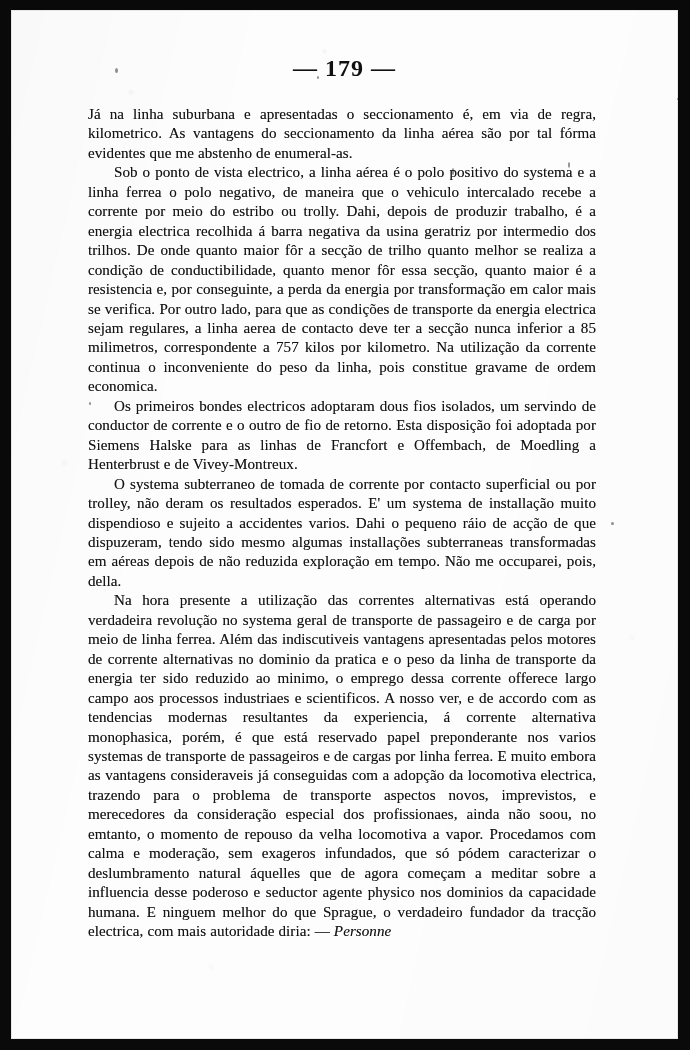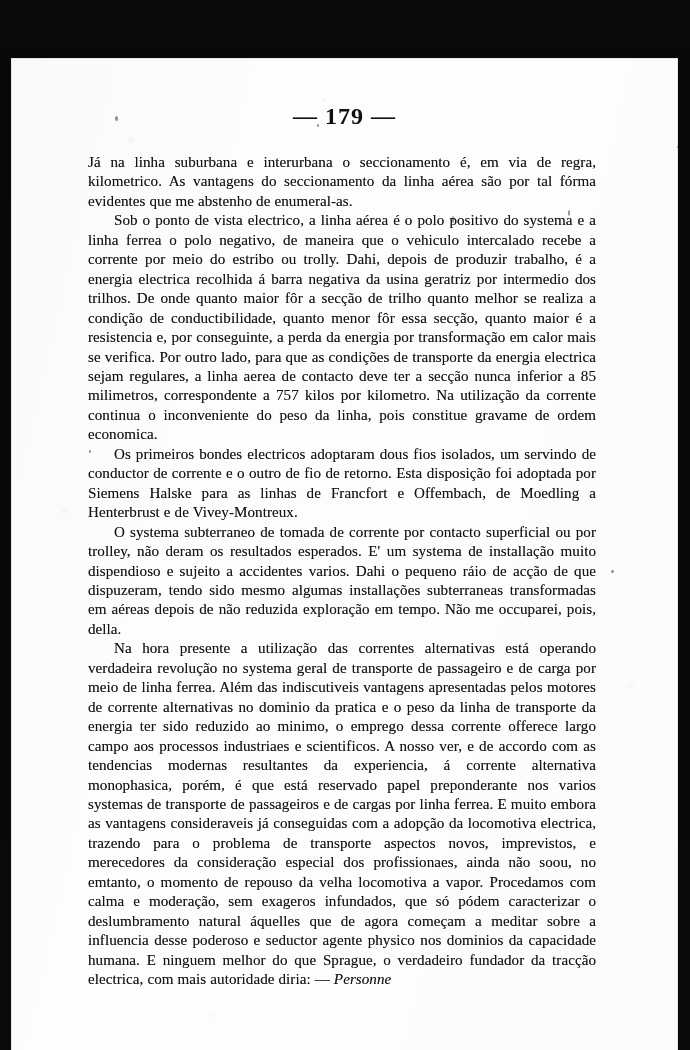--- a/index.html
+++ b/index.html
@@ -13,21 +13,20 @@
     overflow: hidden;
     font-family: "Liberation Serif", serif;
   }
 
   
   #scan-frame {
     position: relative;
     width: 690px;
     height: 799px;
     background: #090909;
-    margin-top: 48px;
   }
 
   #page-sheet {
     position: absolute;
     left: 11px;
     top: 10px;
     width: 667px;
     height: 1029px;
     background: #fdfdfd;
     box-shadow: inset 0 0 0 1px #e9e9e9;
@@ -115,21 +114,21 @@
     <span class="speck" style="left:666px; top:88px; width:3px; height:2px;"></span>
     <span class="speck" style="left:557px; top:152px; width:2px; height:6px;"></span>
     <span class="speck" style="left:441px; top:158px; width:2px; height:7px;"></span>
     <span class="speck" style="left:600px; top:512px; width:3px; height:3px;"></span>
     <span class="speck" style="left:78px;  top:392px; width:2px; height:3px;"></span>
 
     <div id="page-number">— 179 —</div>
 
     <div id="text-column">
 
-      <p class="para">Já na linha suburbana e interurbana o seccionamento é, em via de regra, kilometrico. As vantagens do seccionamento da linha aérea são por tal fórma evidentes que me abstenho de enumeral-as.</p>
+      <p class="para">Já na linha suburbana e apresentadas o seccionamento é, em via de regra, kilometrico. As vantagens do seccionamento da linha aérea são por tal fórma evidentes que me abstenho de enumeral-as.</p>
 
       <p class="para indent">Sob o ponto de vista electrico, a linha aérea é o polo positivo do systema e a linha ferrea o polo negativo, de maneira que o vehiculo intercalado recebe a corrente por meio do estribo ou trolly. Dahi, depois de produzir trabalho, é a energia electrica recolhida á barra negativa da usina geratriz por intermedio dos trilhos. De onde quanto maior fôr a secção de trilho quanto melhor se realiza a condição de conductibilidade, quanto menor fôr essa secção, quanto maior é a resistencia e, por conseguinte, a perda da energia por transformação em calor mais se verifica. Por outro lado, para que as condições de transporte da energia electrica sejam regulares, a linha aerea de contacto deve ter a secção nunca inferior a 85 milimetros, correspondente a 757 kilos por kilometro. Na utilização da corrente continua o inconveniente do peso da linha, pois constitue gravame de ordem economica.</p>
 
       <p class="para indent">Os primeiros bondes electricos adoptaram dous fios isolados, um servindo de conductor de corrente e o outro de fio de retorno. Esta disposição foi adoptada por Siemens Halske para as linhas de Francfort e Offembach, de Moedling a Henterbrust e de Vivey-Montreux.</p>
 
       <p class="para indent">O systema subterraneo de tomada de corrente por contacto superficial ou por trolley, não deram os resultados esperados. E' um systema de installação muito dispendioso e sujeito a accidentes varios. Dahi o pequeno ráio de acção de que dispuzeram, tendo sido mesmo algumas installações subterraneas transformadas em aéreas depois de não reduzida exploração em tempo. Não me occuparei, pois, della.</p>
 
       <p class="para indent"><span>Na hora presente a utilização das correntes alternativas está operando verdadeira revolução no systema geral de transporte de passageiro e de carga por meio de linha ferrea. Além das indiscutiveis vantagens apresentadas pelos motores de corrente alternativas no dominio da pratica e o peso da linha de transporte da energia ter sido reduzido ao minimo, o emprego dessa corrente offerece largo campo aos processos industriaes e scientificos. A nosso ver, e de accordo com as tendencias modernas resultantes da experiencia, á corrente alternativa monophasica, porém, é que está reservado papel preponderante nos varios systemas de transporte de passageiros e de cargas por linha ferrea. E muito embora as vantagens consideraveis já conseguidas com a adopção da locomotiva electrica, trazendo para o problema de transporte aspectos novos, imprevistos, e merecedores da consideração especial dos profissionaes, ainda não soou, no </span><b>emtanto, o momento de repouso da velha </b><span>locomotiva a vapor. Procedamos com calma e moderação, sem exageros infundados, que só pódem caracterizar o deslumbramento natural áquelles que de agora começam a meditar sobre a influencia desse poderoso e seductor agente physico nos dominios da capacidade humana. E ninguem melhor do que Sprague, o verdadeiro fundador da tracção electrica, com mais autoridade diria: — </span><i>Personne</i></p>
 
     </div>

